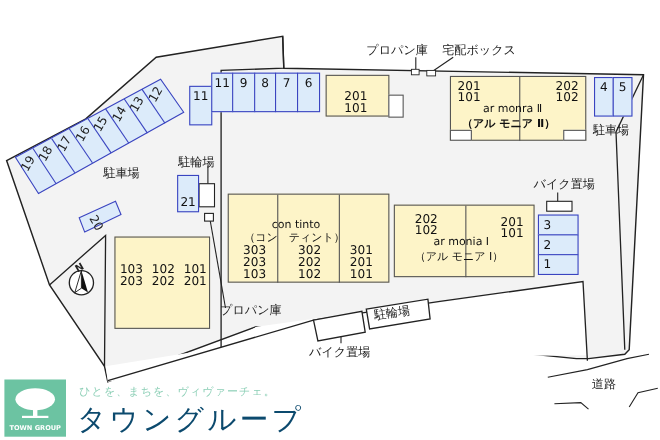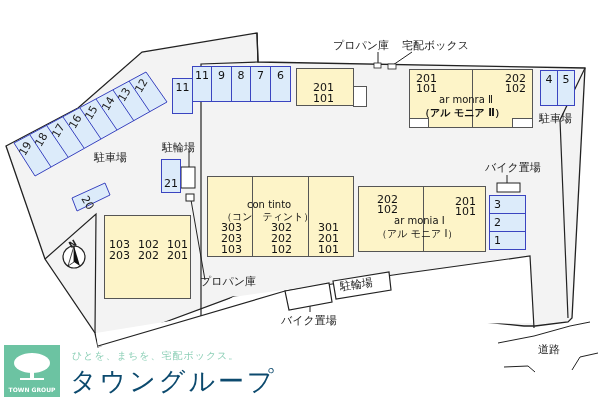--- a/index.html
+++ b/index.html
@@ -171,14 +171,14 @@
 </div>
 
 <div class="logo-box">
   <svg width="56" height="40" style="position:absolute;left:0;top:2px">
     <ellipse cx="28" cy="16" rx="18" ry="10" fill="#fff"></ellipse>
     <rect x="26" y="20" width="4" height="12" fill="#fff"></rect>
     <rect x="16" y="31" width="24" height="2" fill="#fff"></rect>
   </svg>
   <div class="logo-cap">TOWN GROUP</div>
 </div>
-<div class="slogan">ひとを、まちを、宅配ボックス。</div>
+<div class="slogan">ひとを、まちを、ヴィヴァーチェ。</div>
 <div class="brand">タウングループ</div>
 
 </body></html>

